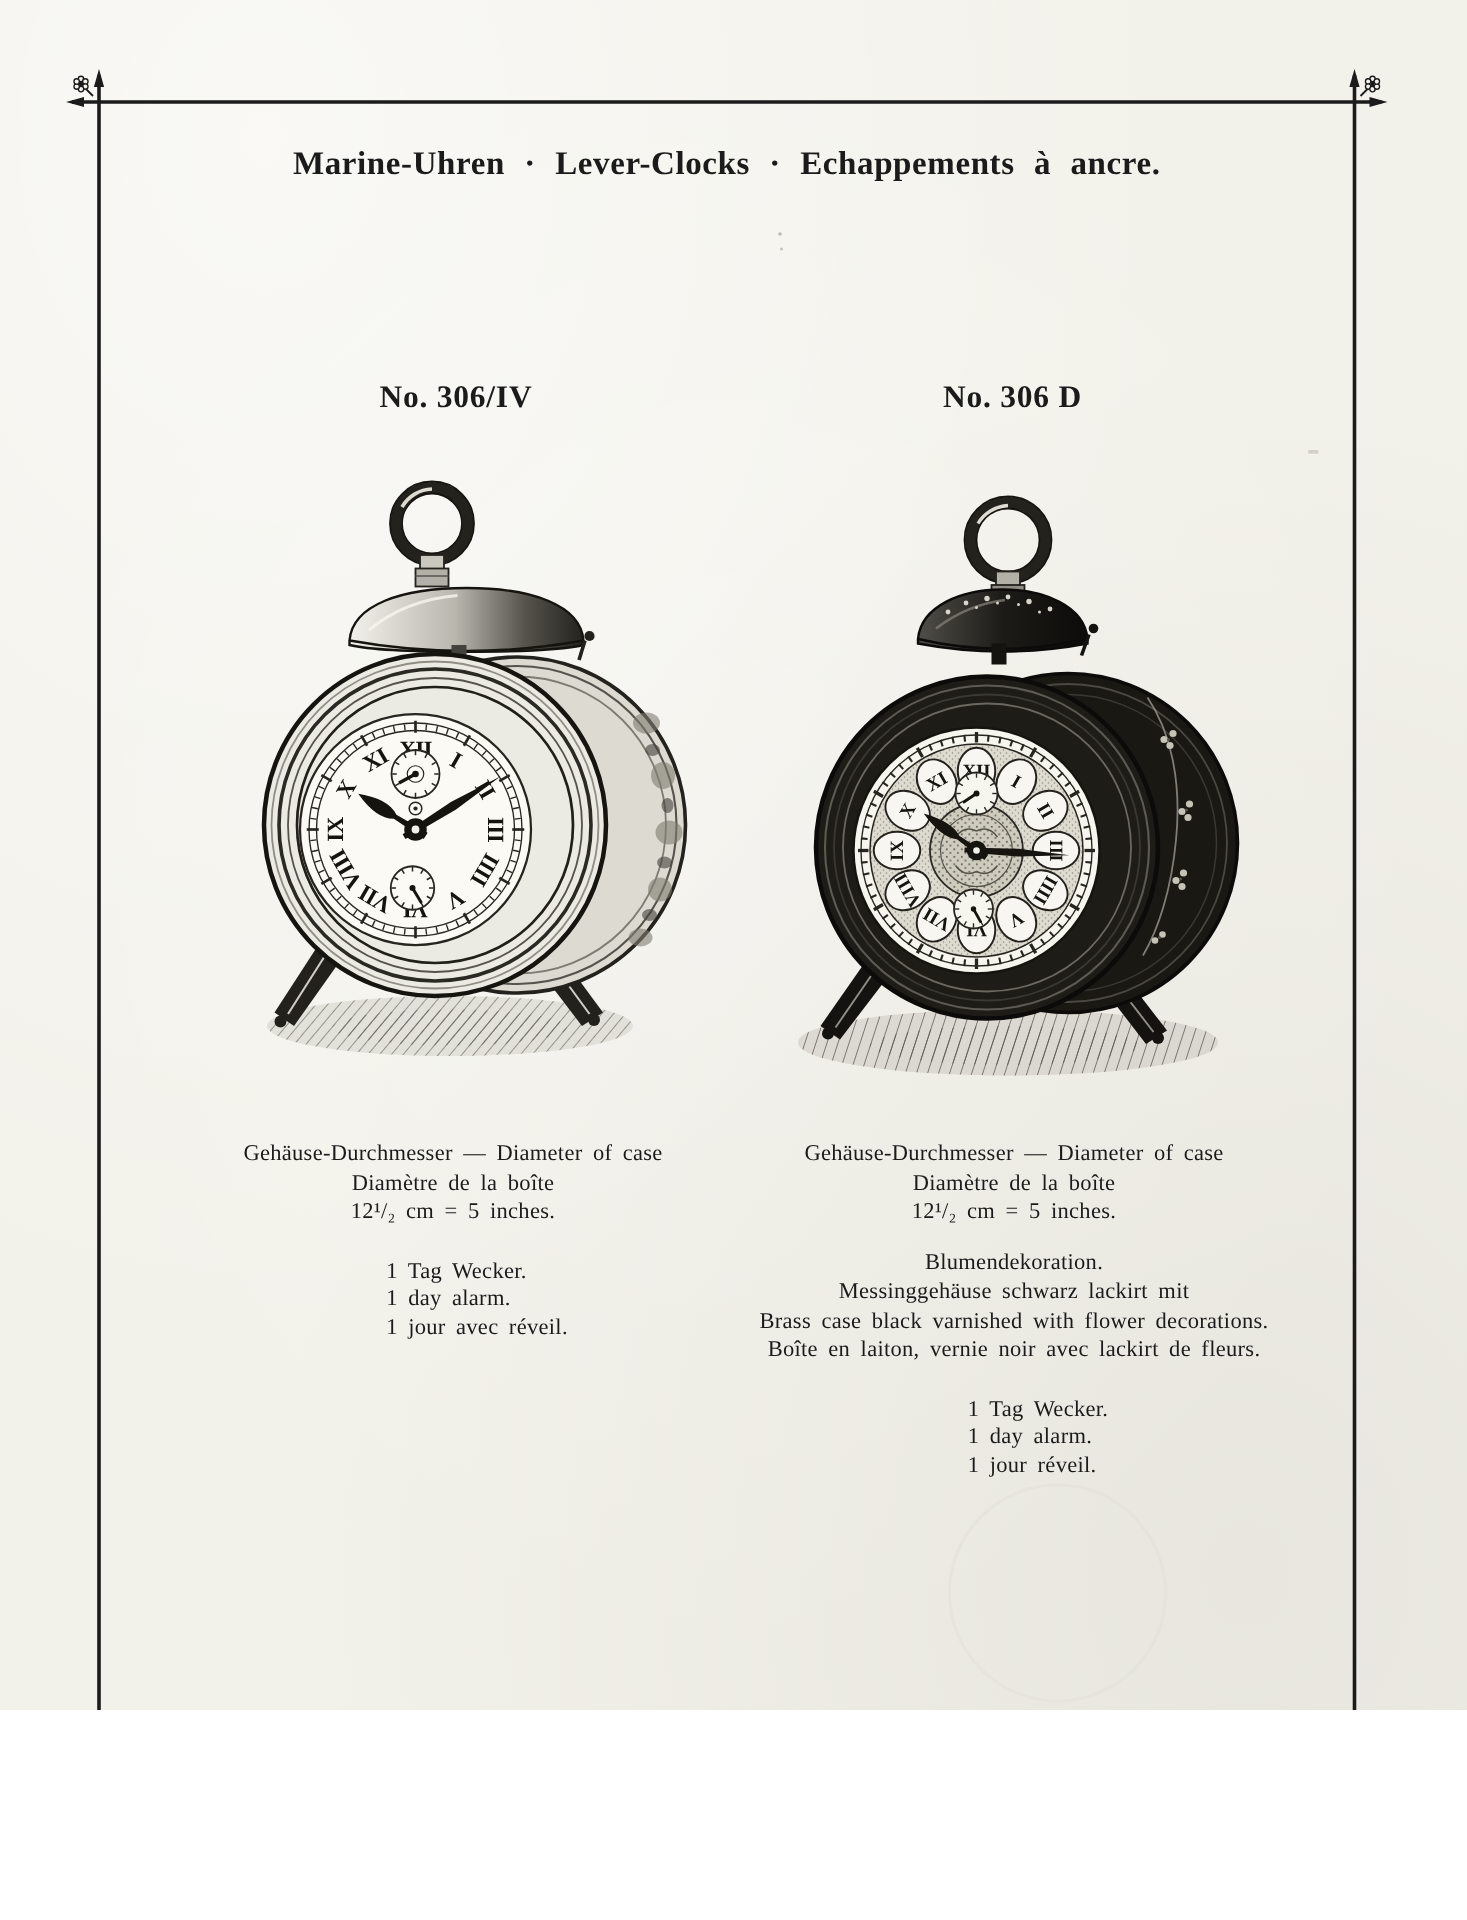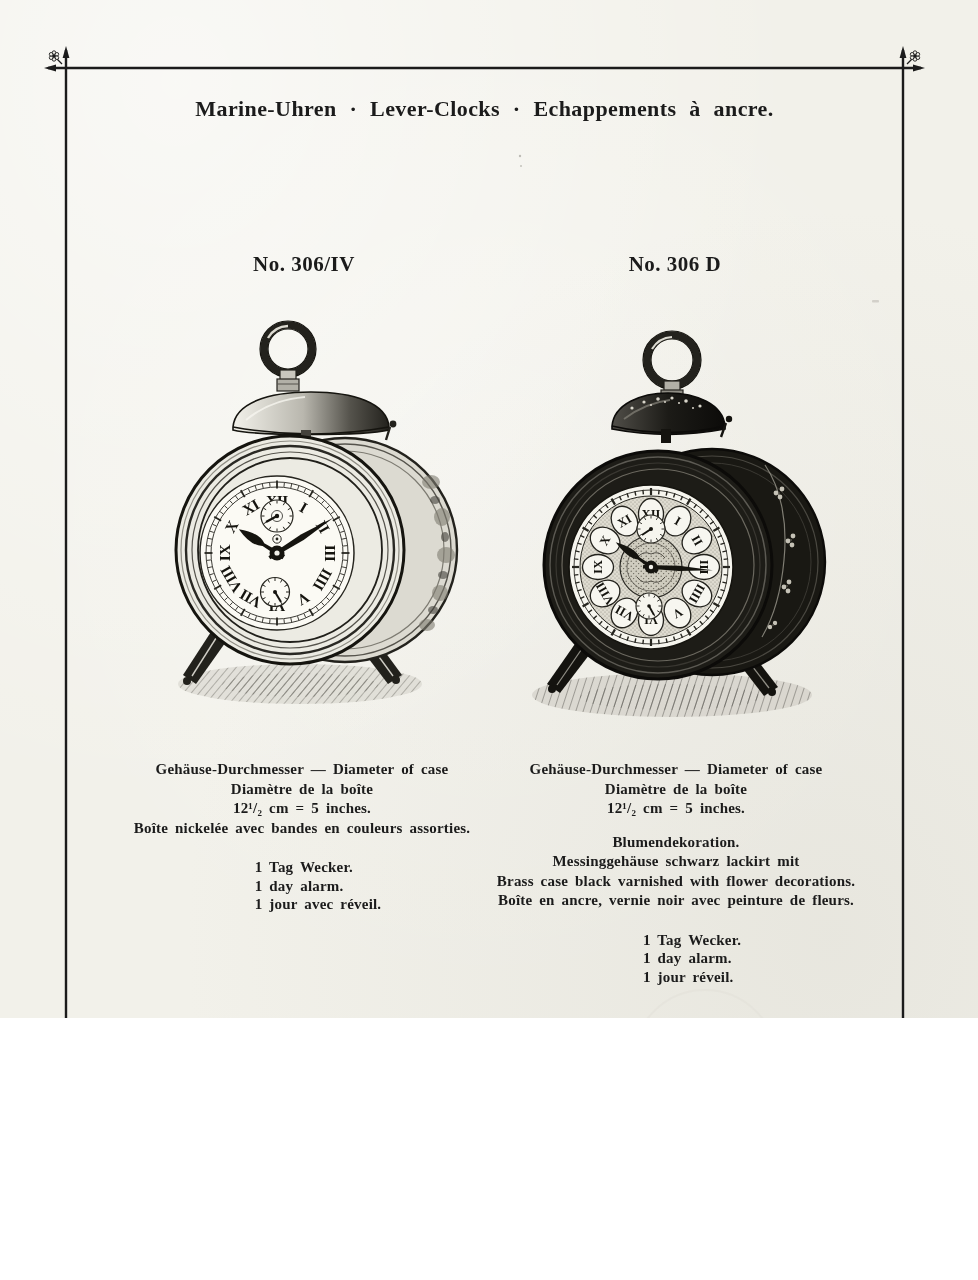--- a/index.html
+++ b/index.html
@@ -1,37 +1,37 @@
 <!DOCTYPE html>
 <html><head>
 <meta charset="utf-8">
 <style>
   html,body{margin:0;padding:0;}
   .page{
-    position:relative;width:978px;height:1018px;overflow:hidden;
+    position:relative;width:978px;height:1140px;overflow:hidden;
     background:
       radial-gradient(ellipse at 18% 8%, rgba(255,255,255,.55), transparent 55%),
       radial-gradient(ellipse at 85% 92%, rgba(208,206,196,.30), transparent 55%),
       radial-gradient(ellipse at 50% 50%, rgba(255,255,255,.25), transparent 70%),
       #f2f1ea;
     font-family:"Liberation Serif","DejaVu Serif",serif;color:#1b1b1b;
   }
   .abs{position:absolute;}
   .page-title{
     top:96px;left:66px;width:837px;text-align:center;
     font-size:22px;font-weight:bold;letter-spacing:.4px;word-spacing:7px;
   }
   .model{top:252px;text-align:center;font-size:21px;font-weight:bold;letter-spacing:.5px;}
   .model-left{left:150px;width:308px;}
   .model-right{left:520px;width:310px;}
   .col{top:760px;width:428px;text-align:center;font-size:15px;line-height:19.5px;
        letter-spacing:.2px;word-spacing:3px;}
   .col-left{left:88px;}
   .col-right{left:462px;}
-  .col p{margin:0;font-weight:bold;}
+  .col p{margin:0;}
   .german{margin-top:14px;}
   .english{margin-top:18px;}
   .french{margin-top:17px;}
   .alarm-block{margin-top:20px;}
   .alarm-inner{display:inline-block;text-align:left;line-height:18.5px;margin-left:32px;}
   .page-number{top:1206px;left:66px;width:837px;text-align:center;font-size:15px;letter-spacing:1px;}
   svg{display:block;}
   .clock{position:absolute;}
   text{font-family:"Liberation Serif","DejaVu Serif",serif;}
 </style>
@@ -553,42 +553,41 @@
       <circle cx="131" cy="252" r="2.2" fill="#f2f1ea"></circle>
     </g>
   </svg>
 
   <div class="abs col col-left">
     <div>
       <p>Gehäuse-Durchmesser — Diameter of case</p>
       <p>Diamètre de la boîte</p>
       <p>12¹/₂ cm = 5 inches.</p>
     </div>
-    <p class="french">Boîte nickelée avec bandes en couleurs assorties.</p>
     <div class="alarm-block">
       <div class="alarm-inner">
         <p>1 Tag Wecker.</p>
         <p>1 day alarm.</p>
         <p>1 jour avec réveil.</p>
       </div>
     </div>
   </div>
 
   <div class="abs col col-right">
     <div>
       <p>Gehäuse-Durchmesser — Diameter of case</p>
       <p>Diamètre de la boîte</p>
       <p>12¹/₂ cm = 5 inches.</p>
     </div>
     <div class="german">
       <p>Blumendekoration.</p>
       <p>Messinggehäuse schwarz lackirt mit</p>
     </div>
     <p class="english">Brass case black varnished with flower decorations.</p>
-    <p class="french">Boîte en ancre, vernie noir avec peinture de fleurs.</p>
+    <p class="french">Boîte en laiton, vernie noir avec lackirt de fleurs.</p>
     <div class="alarm-block">
       <div class="alarm-inner">
         <p>1 Tag Wecker.</p>
         <p>1 day alarm.</p>
         <p>1 jour réveil.</p>
       </div>
     </div>
   </div>
 
   <div class="abs page-number">18</div>

